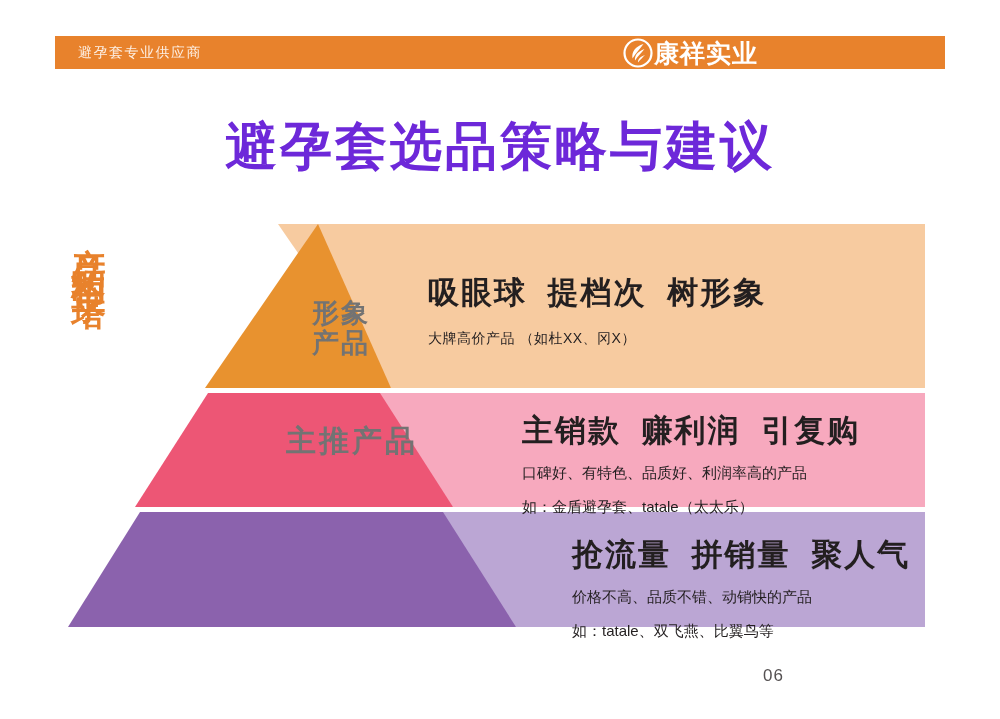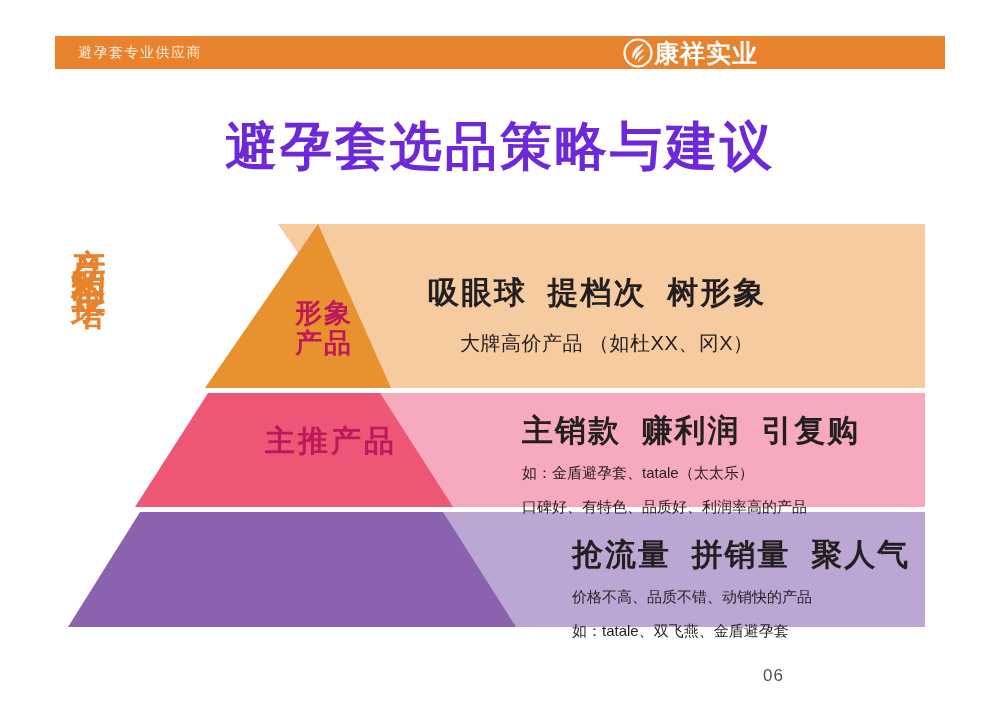--- a/index.html
+++ b/index.html
@@ -77,26 +77,25 @@
   
   #pyramid {
     position:absolute;
     left:0; top:0;
     width:1000px; height:719px;
     pointer-events:none;
   }
 
   .tier-label {
     position:absolute;
-    color:#be185d;
+    color:#737373;
     font-weight:bold;
-    text-align:center;
+    text-align:right;
     line-height:1.12;
     white-space:pre-line;
-    margin-left:8px;
   }
   .label-top    { left:262px; top:298px;  width:108px; font-size:27px; letter-spacing:2px; }
   .label-mid    { left:228px; top:424px;  width:190px; font-size:30px; letter-spacing:3px; }
   .label-bottom { left:228px; top:550px;  width:190px; font-size:30px; letter-spacing:3px; }
 
   .tier-body { position:absolute; color:#231F20; }
   .tier-head {
     font-size:30px;
     font-weight:bold;
     letter-spacing:2px;
@@ -105,21 +104,21 @@
     font-family:Liberation Mono, monospace;
   }
   .tier-sub {
     font-size:15px;
     color:#231F20;
     white-space:nowrap;
   }
 
   .body-top  { left:428px; top:272px; }
   .body-top .tier-head { font-size:31px; }
-  .body-top .tier-sub  { margin-top:16px; font-size:20px; letter-spacing:0.5px;margin-left:32px; }
+  .body-top .tier-sub  { margin-top:16px; font-size:14px; letter-spacing:0.5px; }
 
   .body-mid  { left:522px; top:410px; }
   .body-mid .tier-head { font-size:31px; }
   .body-mid .tier-sub  { margin-top:8px; font-size:15px; line-height:1.75; }
 
   .body-bottom { left:572px; top:534px; }
   .body-bottom .tier-head { font-size:31px; }
   .body-bottom .tier-sub  { margin-top:8px; font-size:15px; line-height:1.75; }
 
   
@@ -171,25 +170,25 @@
 产品</div>
   <div class="tier-label label-mid">主推产品</div>
 
   <div class="tier-body body-top">
     <div class="tier-head">吸眼球 提档次 树形象</div>
     <div class="tier-sub">大牌高价产品 （如杜XX、冈X）</div>
   </div>
 
   <div class="tier-body body-mid">
     <div class="tier-head">主销款 赚利润 引复购</div>
+    <div class="tier-sub">口碑好、有特色、品质好、利润率高的产品</div>
     <div class="tier-sub">如：金盾避孕套、tatale（太太乐）</div>
-    <div class="tier-sub">口碑好、有特色、品质好、利润率高的产品</div>
   </div>
 
   <div class="tier-body body-bottom">
     <div class="tier-head">抢流量 拼销量 聚人气</div>
     <div class="tier-sub">价格不高、品质不错、动销快的产品</div>
-    <div class="tier-sub">如：tatale、双飞燕、金盾避孕套</div>
+    <div class="tier-sub">如：tatale、双飞燕、比翼鸟等</div>
   </div>
 
   <div class="page-number">06</div>
 
 </div>
 
 </body></html>

